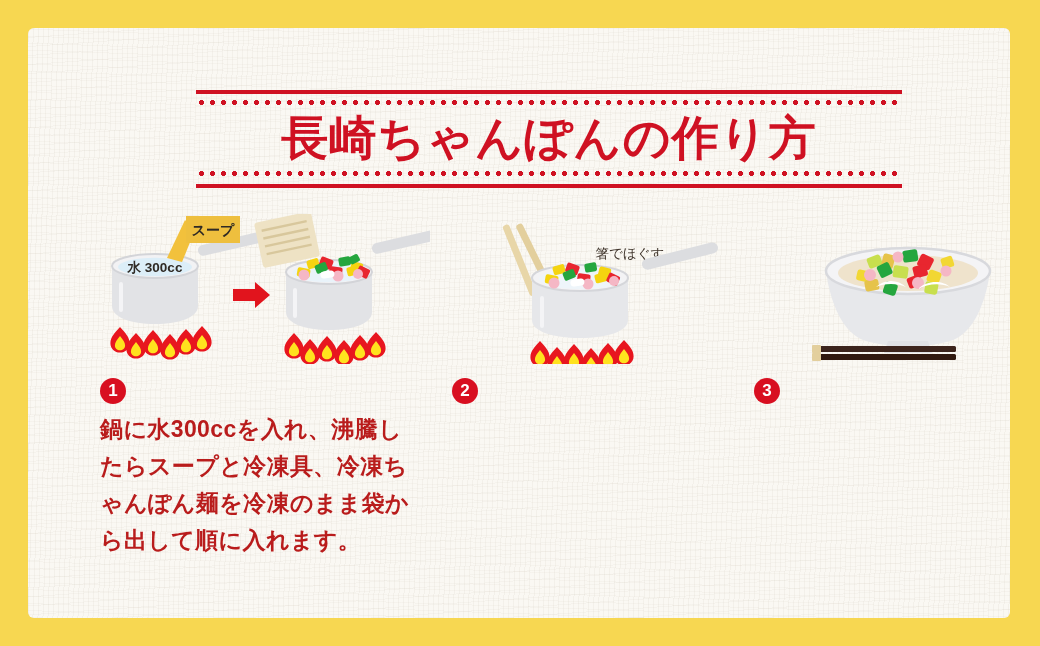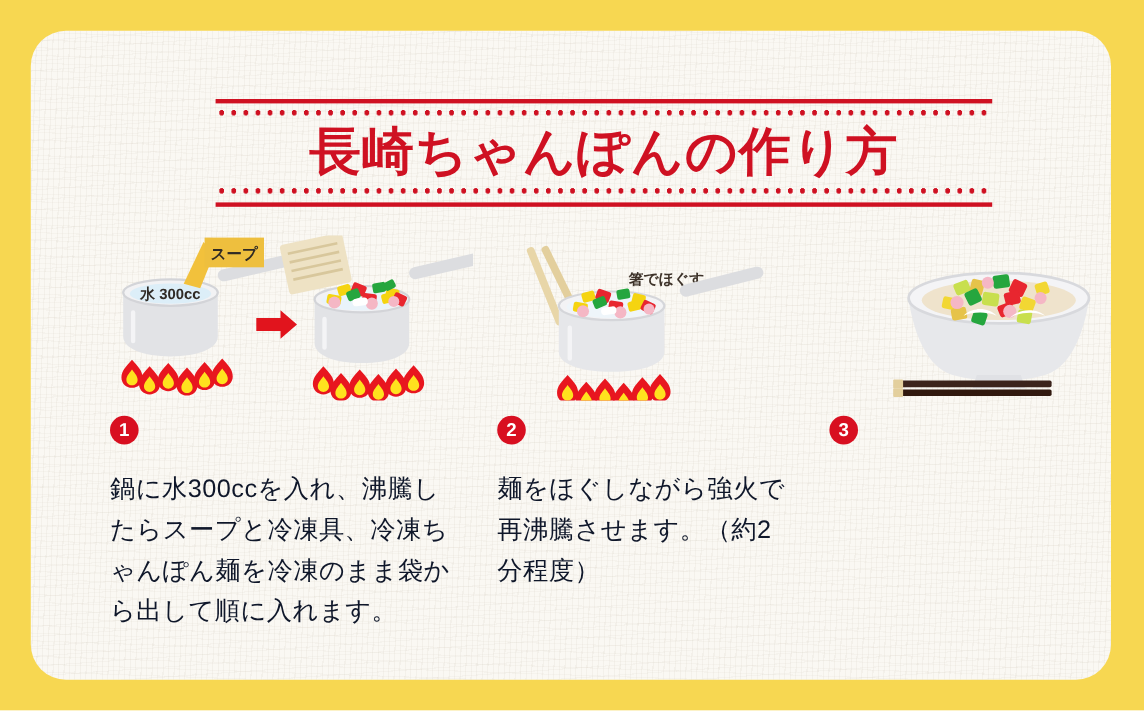--- a/index.html
+++ b/index.html
@@ -20,21 +20,21 @@
   }
 
   
   #panel {
     position: absolute;
     left: 28px;
     top: 28px;
     width: 982px;
     height: 590px;
     background: #faf8f3;
-    border-radius: 32px;
+    border-radius: 6px;
     overflow: hidden;
   }
   
   #panel::before {
     content: "";
     position: absolute;
     inset: 0;
     background-image:
       repeating-linear-gradient(92deg, rgba(208,200,186,.16) 0 1px, rgba(0,0,0,0) 1px 5px),
       repeating-linear-gradient(2deg, rgba(214,206,192,.13) 0 1px, rgba(0,0,0,0) 1px 7px),
@@ -84,46 +84,47 @@
     color: #cf1122;
     letter-spacing: 1px;
     white-space: nowrap;
   }
 
   
   .illo {
     position: absolute;
   }
   #illo1 { left: 62px;  top: 186px; width: 340px; height: 150px; }
-  #illo2 { left: 438px; top: 186px; width: 250px; height: 150px; font-weight: bold; }
+  #illo2 { left: 462px; top: 186px; width: 250px; height: 150px; }
   #illo3 { left: 770px; top: 205px; width: 230px; height: 130px; }
 
   
   .step { position: absolute; }
   #step1 { left: 72px;  top: 350px; width: 320px; }
   #step2 { left: 424px; top: 350px; width: 272px; }
   #step3 { left: 726px; top: 350px; width: 272px; }
 
   .badge {
     width: 26px;
     height: 26px;
     border-radius: 50%;
     background: #d80f20;
     color: #ffffff;
     font-size: 17px;
     font-weight: bold;
     line-height: 26px;
     text-align: center;
   }
   .step-body {
-    margin-top: 22px;
+    margin-top: 7px;
     font-size: 23px;
     line-height: 37px;
-    color: #0f172a;
+    color: #b91c1c;
     letter-spacing: .4px;
+    font-weight: bold;
   }
 </style>
 </head>
 <body>
 
 <div id="page">
 
   <div id="panel">
 
     <div id="title-block">
@@ -309,21 +310,20 @@
       </svg>
     </div>
 
     <div class="step" id="step1">
       <div class="badge">1</div>
       <div class="step-body">鍋に水300ccを入れ、沸騰したらスープと冷凍具、冷凍ちゃんぽん麺を冷凍のまま袋から出して順に入れます。</div>
     </div>
 
     <div class="step" id="step2">
       <div class="badge">2</div>
-      <div class="step-body">麺をほぐしながら強火で再沸騰させます。（約2分程度）</div>
     </div>
 
     <div class="step" id="step3">
       <div class="badge">3</div>
     </div>
 
   </div>
 </div>
 
 </body></html>

